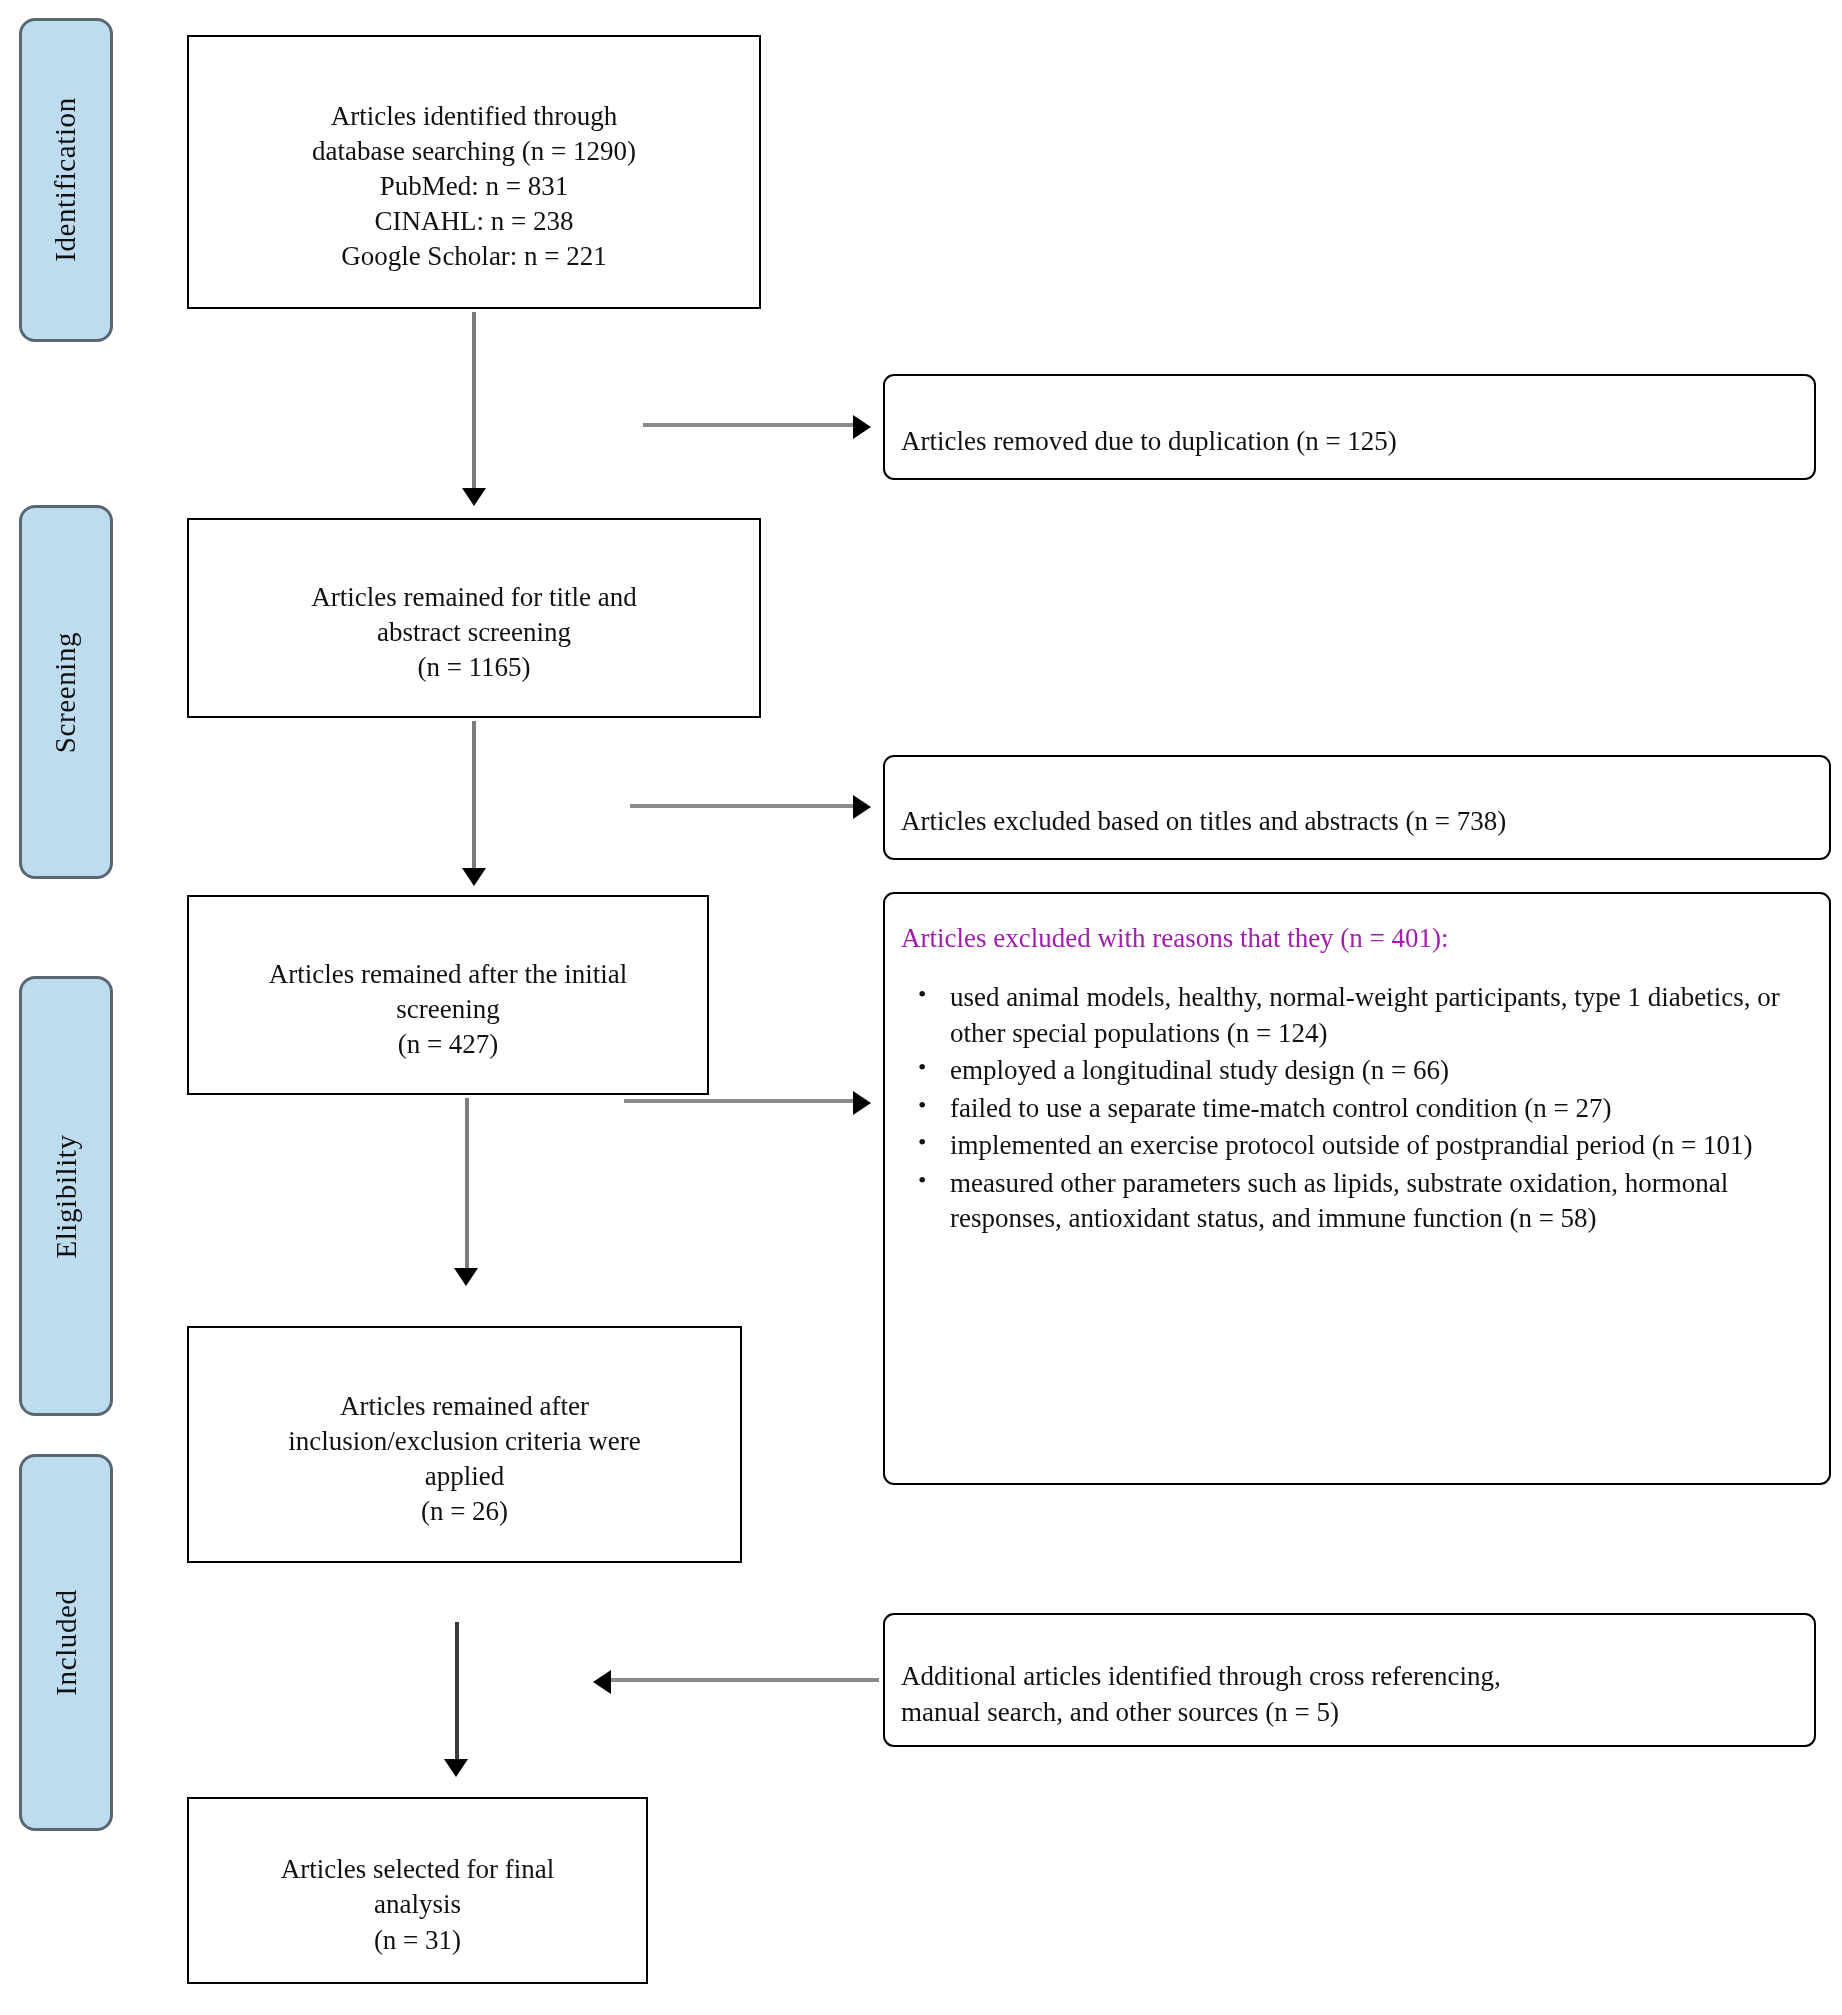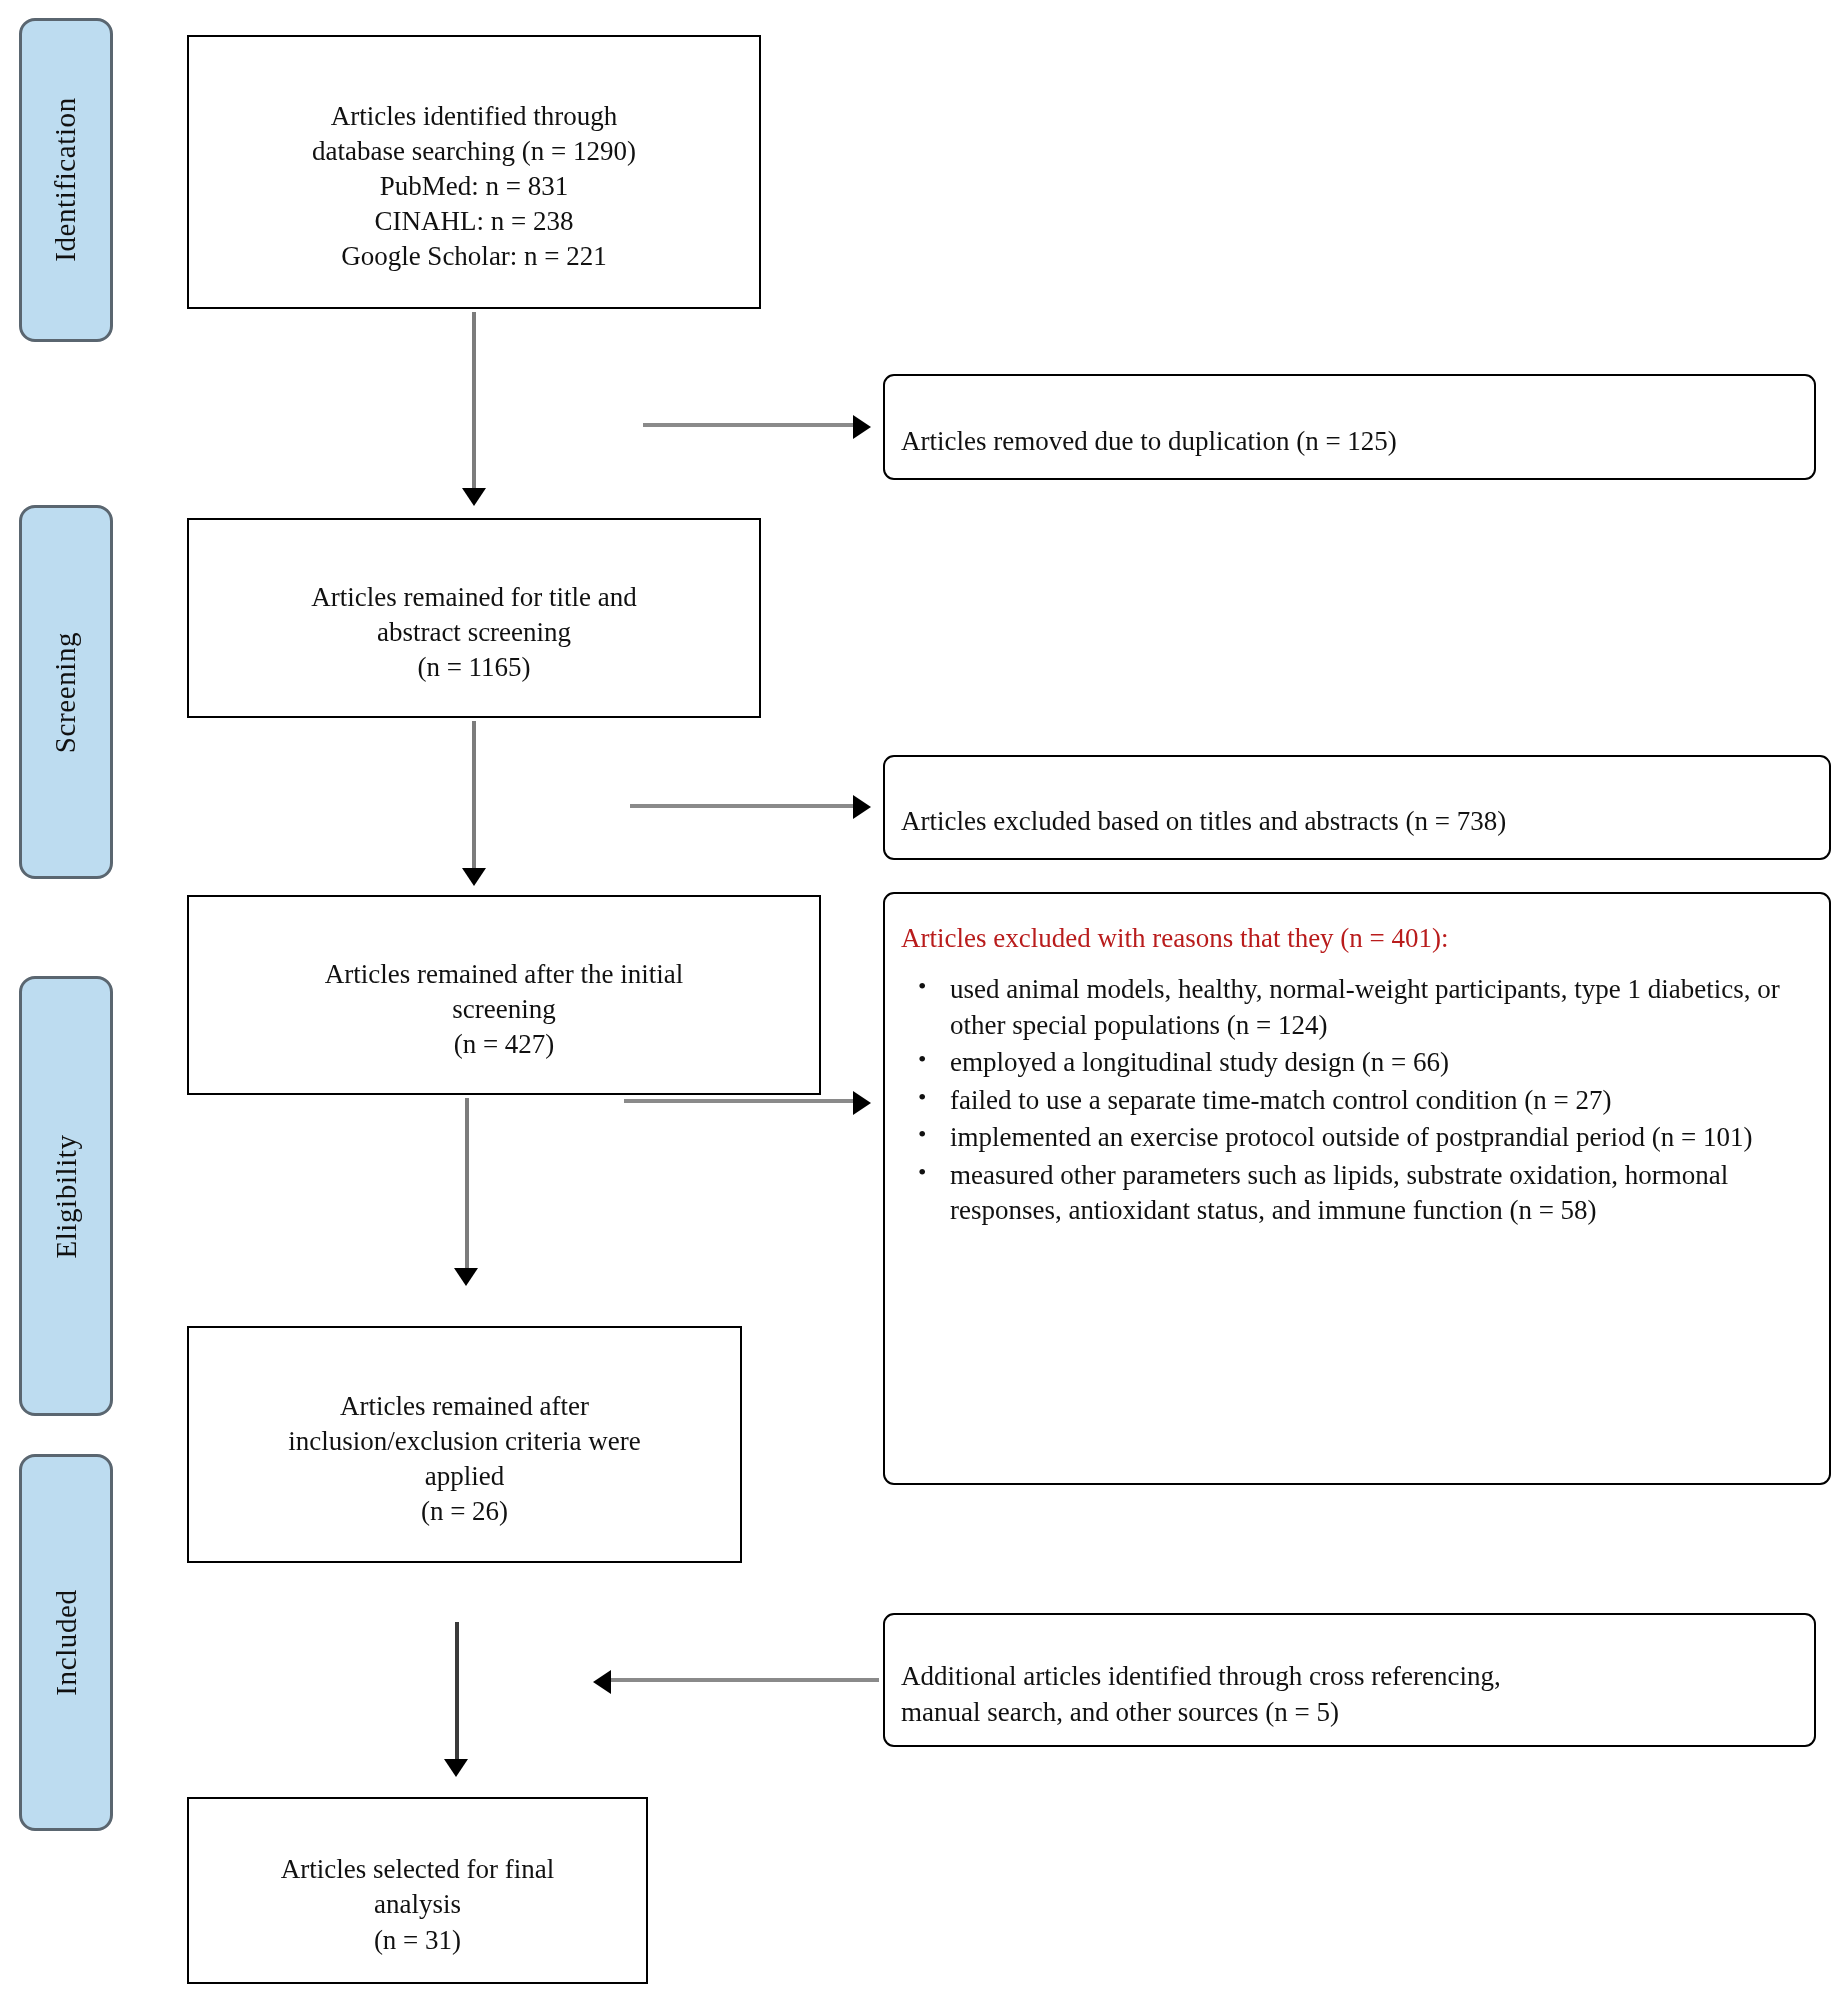--- a/index.html
+++ b/index.html
@@ -57,22 +57,22 @@
     margin-top:29px;
   }
   .box.left .line{ padding:0 16px; }
   .box.center .line{ padding:0 11.2px; }
 
   
   .reasons-head{
     font-size:27px;
     line-height:1.3;
     padding:0 16px;
-    margin-bottom:16px;
-    color:#b91c1c;
+    margin-bottom:24px;
+    color:#a21caf;
     text-align:center;
   }
   ul.reasons{
     margin:0;
     padding:0 16px 0 65px;
     list-style:none;
   }
   ul.reasons li{
     position:relative;
     font-size:27px;
@@ -143,21 +143,21 @@
 CINAHL: n = 238
 Google Scholar: n = 221</div>
   </div>
 
   <div class="box center" style="left:187px; top:518px; width:574px; height:200px;">
     <div class="line">Articles remained for title and
 abstract screening
 (n = 1165)</div>
   </div>
 
-  <div class="box center" style="left:187px; top:895px; width:634px; height:200px;">
+  <div class="box center" style="left:187px; top:895px; width:522px; height:200px;">
     <div class="line">Articles remained after the initial
 screening
 (n = 427)</div>
   </div>
 
   <div class="box center" style="left:187px; top:1326px; width:555px; height:237px;">
     <div class="line">Articles remained after
 inclusion/exclusion criteria were
 applied
 (n = 26)</div>

